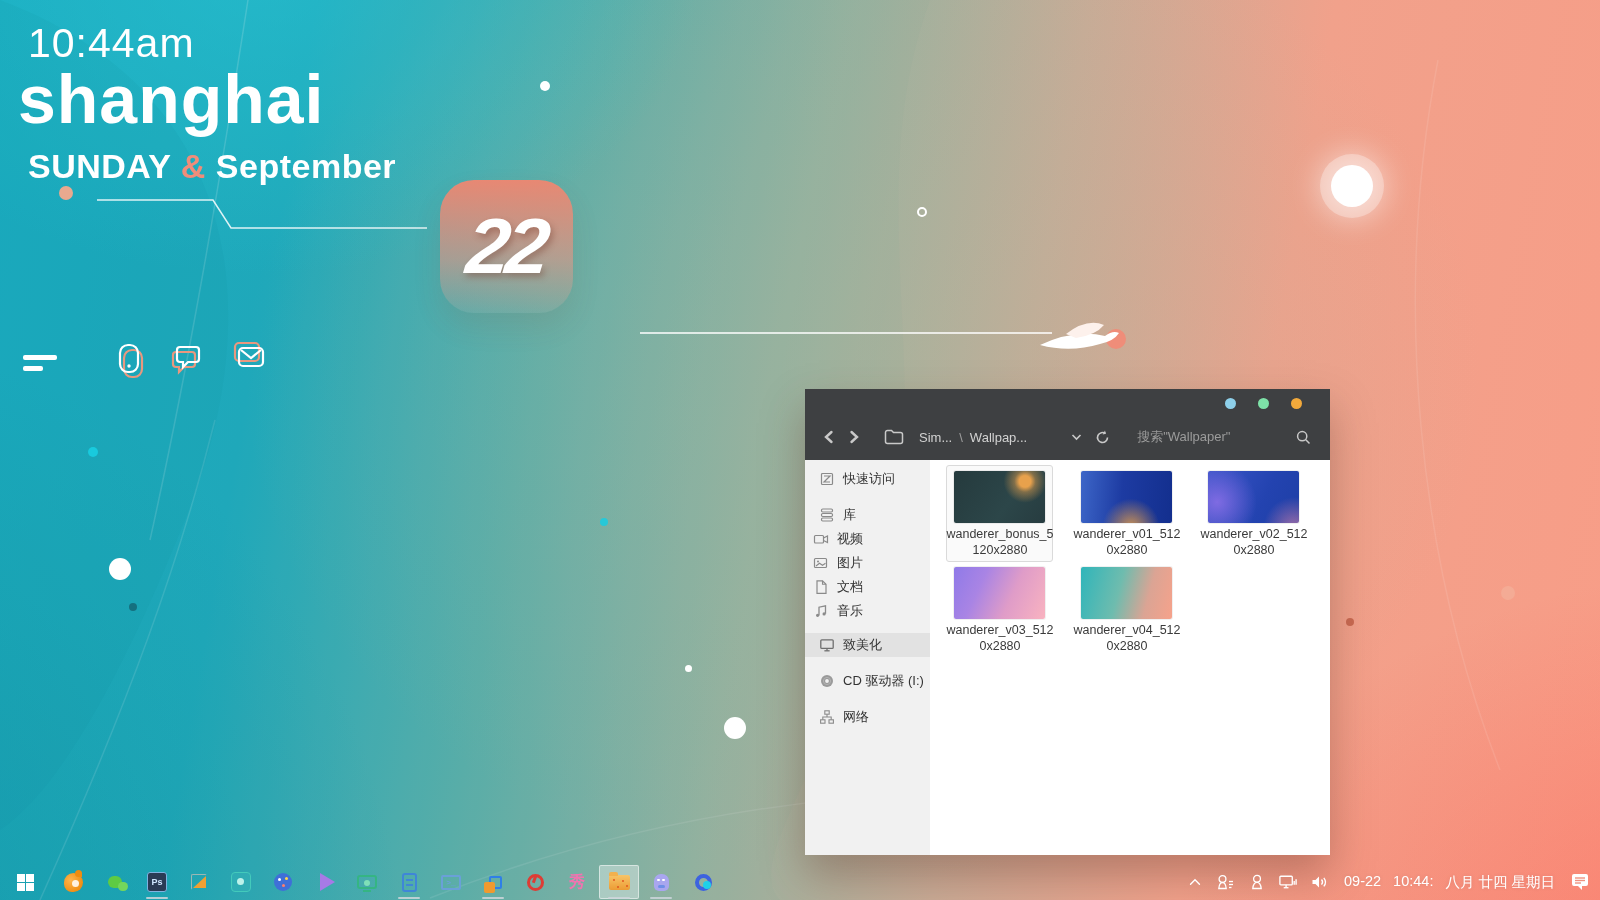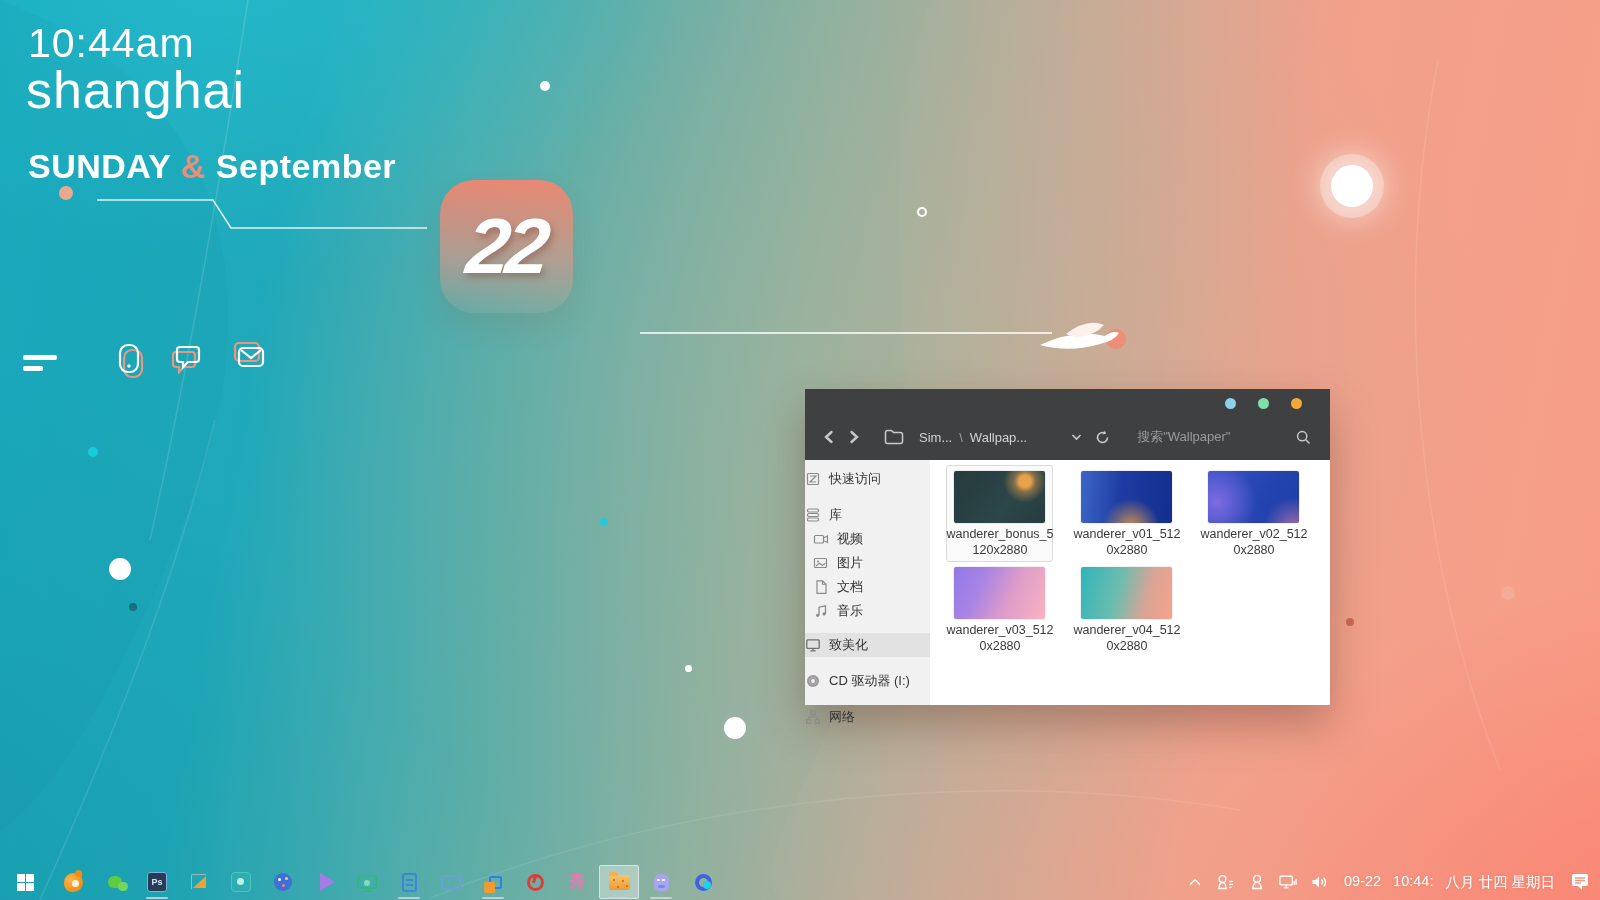--- a/index.html
+++ b/index.html
@@ -15,49 +15,49 @@
   svg { display:block; }
 
   
   .decor { position:absolute; inset:0; pointer-events:none; }
   .dot { position:absolute; border-radius:50%; }
   .sun { position:absolute; left:1331px; top:165px; width:42px; height:42px; border-radius:50%;
          background:#fff; box-shadow:0 0 0 11px rgba(255,255,255,0.30), 0 0 28px 14px rgba(255,255,255,0.45); }
 
   
   .w-time   { position:absolute; left:28px; top:20px; font-size:41px; font-weight:400; color:#fff; letter-spacing:1px; }
-  .w-city   { position:absolute; left:26px; top:60px; font-size:52px; font-weight:400; color:#fff; letter-spacing:1px; }
+  .w-city   { position:absolute; left:18px; top:60px; font-size:68px; font-weight:700; color:#fff; letter-spacing:1px; }
   .w-dayrow { position:absolute; left:28px; top:147px; font-size:34px; font-weight:800; color:#fff; letter-spacing:0.5px; }
   .w-amp    { color:#ef8d7a; }
   .w-weather{ position:absolute; left:28px; top:238px; font-size:17px; color:#fff; line-height:22.5px; font-weight:400; }
   .w-icons  { position:absolute; left:23px; top:340px; width:260px; height:44px; }
 
   
   .date-tile { position:absolute; left:440px; top:180px; width:133px; height:133px; border-radius:34px;
     background:linear-gradient(180deg, rgba(240,134,112,0.95) 0%, rgba(238,146,128,0.55) 60%, rgba(238,156,142,0.12) 100%);
     box-shadow:0 14px 28px rgba(150,70,50,0.12); display:flex; align-items:center; justify-content:center; }
   .date-num { font-size:78px; font-weight:800; font-style:italic; color:#fff; transform:skewX(-6deg);
     text-shadow:3px 4px 6px rgba(110,55,40,0.35); letter-spacing:-4px; }
 
   
-  .window { position:absolute; left:805px; top:389px; width:525px; height:316px; background:#fff;
+  .window { position:absolute; left:805px; top:389px; width:525px; height:466px; background:#fff;
     box-shadow:0 20px 40px rgba(90,45,35,0.35); }
   .win-header { position:absolute; top:0; left:0; right:0; height:71px; background:#3e4042; }
   .traffic { position:absolute; top:9px; right:28px; display:flex; gap:22px; }
   .tl { width:11px; height:11px; border-radius:50%; cursor:pointer; }
   .navrow { position:absolute; top:28px; left:0; right:0; height:40px; display:flex; align-items:center;
     padding:0 14px 0 10px; color:#c9c9c9; font-size:13px; }
   .navbtn { width:26px; display:flex; justify-content:center; cursor:pointer; }
   .crumb { color:#d2d2d2; cursor:pointer; white-space:nowrap; }
   .crumb-sep { margin:0 7px; color:#9f9f9f; }
   .search-text { color:#9b9b9b; white-space:nowrap; }
 
   .sidebar { position:absolute; top:71px; left:0; bottom:0; width:125px; background:#f1f1f1;
     font-size:13px; color:#333; padding-top:7px; }
-  .side-item { height:24px; display:flex; align-items:center; gap:8px; cursor:pointer; white-space:nowrap; }
+  .side-item { height:24px; display:flex; align-items:center; gap:8px; padding-left:14px; cursor:pointer; white-space:nowrap; }
   .side-item.indent { padding-left:8px; }
   .side-item.selected { background:#e2e2e2; }
   .side-item .sicon { width:16px; height:16px; flex:0 0 16px; }
 
   .content { position:absolute; top:71px; left:125px; right:0; bottom:0; background:#fff; }
   .file { position:absolute; width:91px; cursor:pointer; }
   .file .selbox { position:absolute; left:-8px; top:-6px; width:107px; height:97px;
     border:1px solid #dadada; background:#fafafa; border-radius:3px; }
   .file .thumb { position:relative; width:91px; height:52px; border-radius:2px; box-shadow:0 0 0 1px rgba(0,0,0,0.06); }
   .file .fname { position:relative; width:112px; margin-left:-10px; margin-top:4px; text-align:center;

